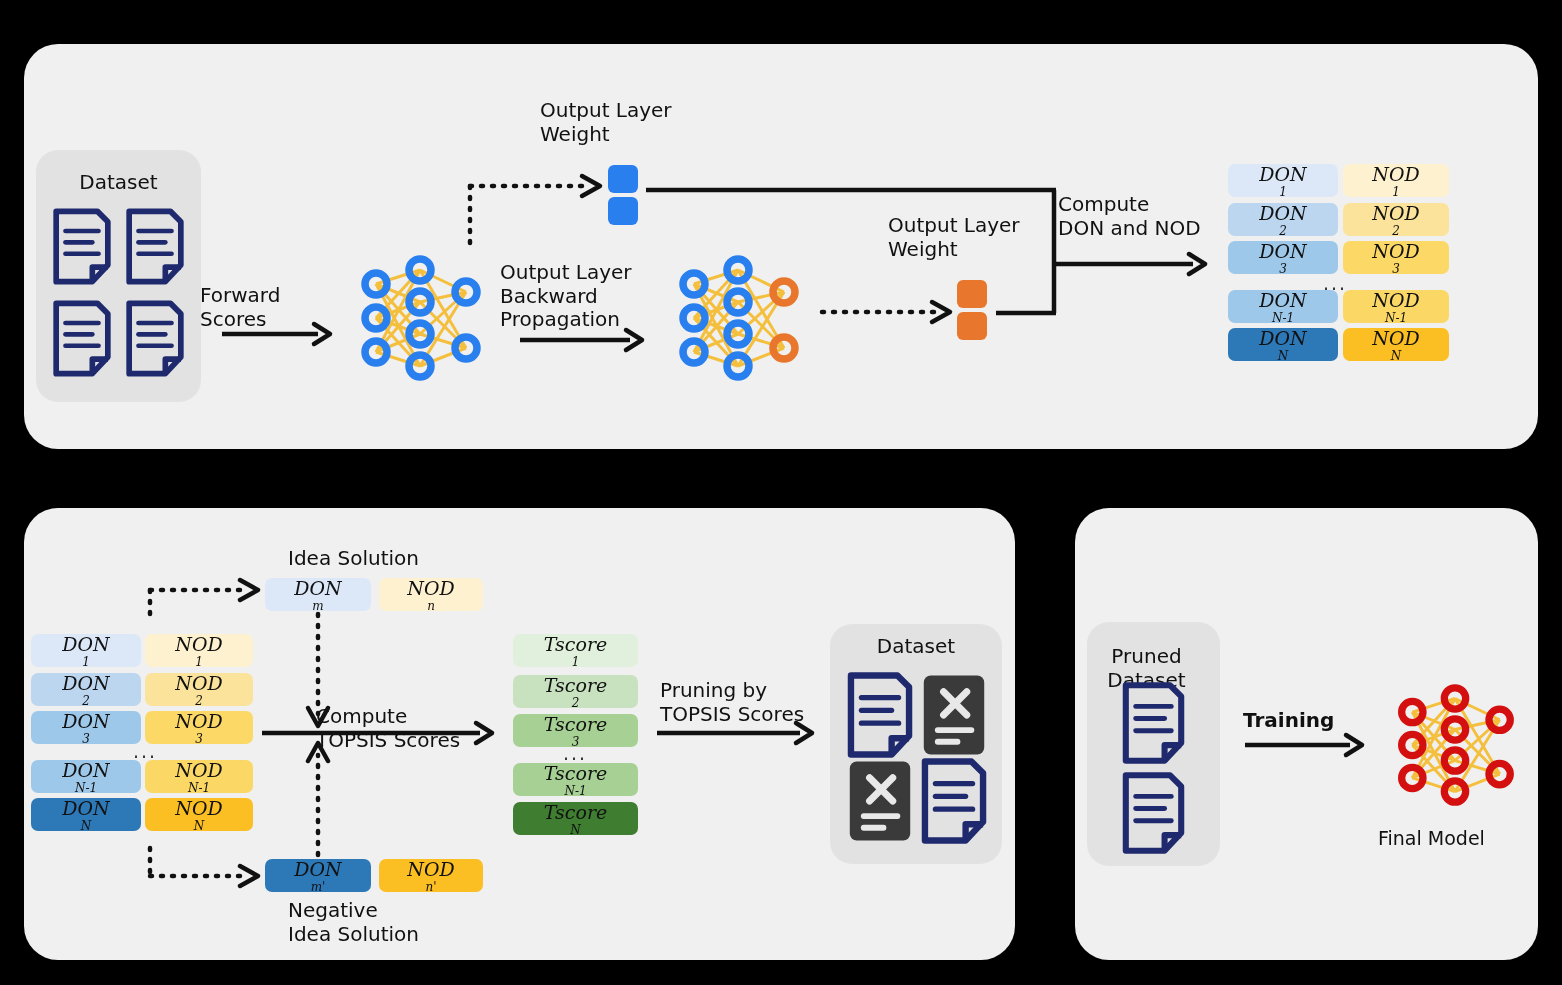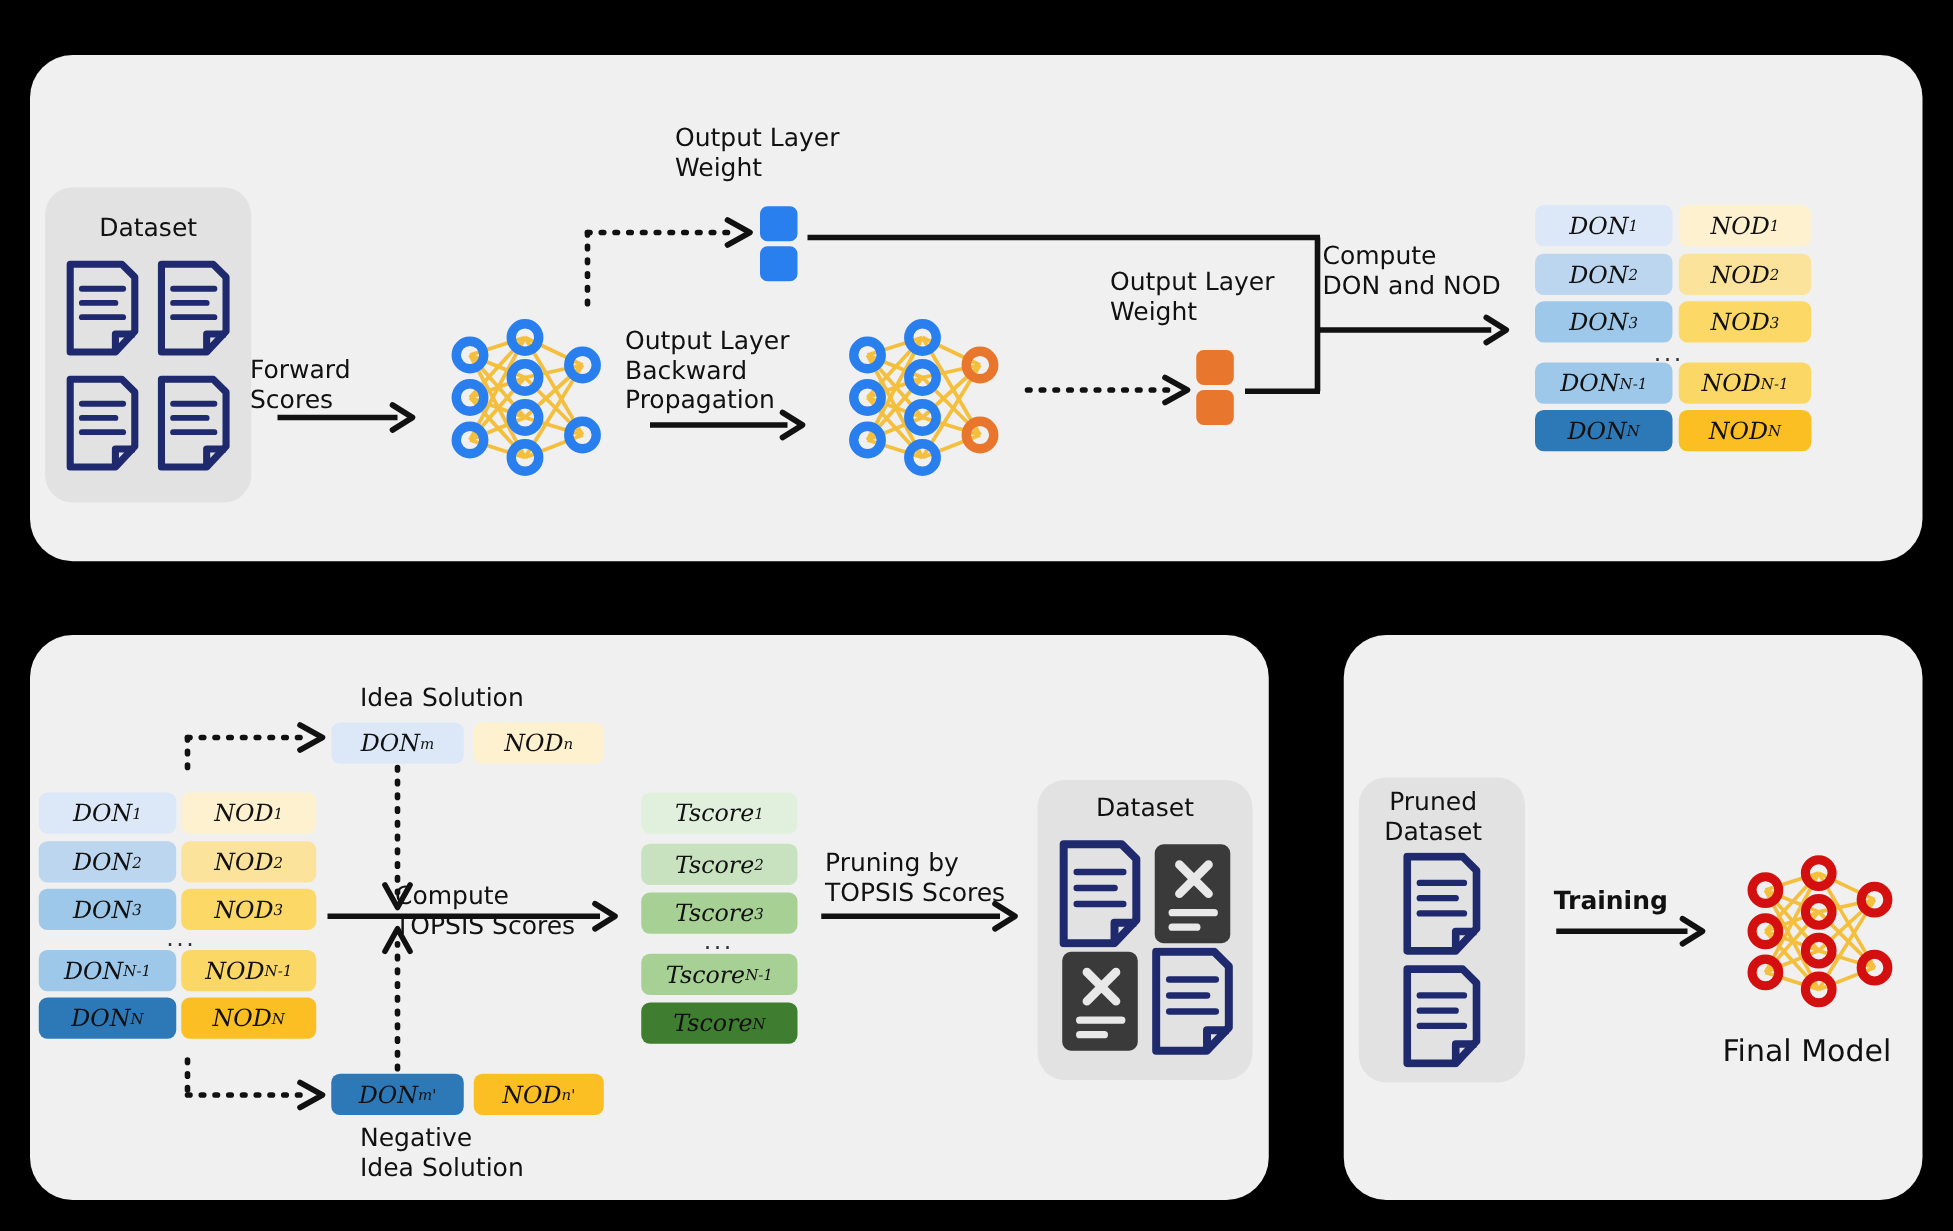--- a/index.html
+++ b/index.html
@@ -4,34 +4,34 @@
 <style>
   html,body{margin:0;padding:0;background:#000;}
   body{width:1562px;height:985px;position:relative;overflow:hidden;
        font-family:"DejaVu Sans","Liberation Sans",sans-serif;color:#111;}
   .panel{position:absolute;background:#f0f0f0;border-radius:34px;}
   #panel-top{left:24px;top:44px;width:1514px;height:405px;}
   #panel-bl{left:24px;top:508px;width:991px;height:452px;}
   #panel-br{left:1075px;top:508px;width:463px;height:452px;}
 
   .lbl{position:absolute;text-align:left;line-height:1.18;white-space:pre-line;}
-  .f20{font-size:20px;} .f21{font-size:24px;}
+  .f20{font-size:20px;} .f21{font-size:19px;}
 
   
   .dsbox{position:absolute;background:#e2e2e2;border-radius:22px;}
   .dstitle{position:absolute;width:100%;text-align:center;font-size:20px;}
 
   
   .doc{position:absolute;}
   .doc svg{display:block;}
 
   
   .chip{position:absolute;border-radius:7px;display:flex;align-items:center;
         justify-content:center;font-family:"DejaVu Serif","Liberation Serif",serif;
-        font-style:italic;font-size:19px;color:#111;}
+        font-style:italic;font-size:19px;color:#111;flex-direction:column;}
   .chip sub{font-size:12px;font-style:italic;}
   .dots{position:absolute;font-size:19px;letter-spacing:2px;color:#333;text-align:center;}
 
   
   .wsq{position:absolute;border-radius:6px;}
 
   svg.overlay{position:absolute;left:0;top:0;width:1562px;height:985px;pointer-events:none;}
 </style>
 </head>
 <body>
@@ -283,21 +283,21 @@
       <path d="M5 3 H45 L55 13 V55 L40 71 H5 Z" fill="none" stroke="#1f2a6e" stroke-width="5.5" stroke-linejoin="round"></path>
       <path d="M40 71 L40 57 L55 57" fill="none" stroke="#1f2a6e" stroke-width="5.5" stroke-linejoin="round"></path>
       <line x1="14" y1="22" x2="46" y2="22" stroke="#1f2a6e" stroke-width="4.5" stroke-linecap="round"></line>
       <line x1="14" y1="33" x2="40" y2="33" stroke="#1f2a6e" stroke-width="4.5" stroke-linecap="round"></line>
       <line x1="14" y1="44" x2="46" y2="44" stroke="#1f2a6e" stroke-width="4.5" stroke-linecap="round"></line>
     </svg>
     </div>
   </div>
 
 <div class="dsbox" id="ds-br" style="left:1087px;top:622px;width:133px;height:244px;"></div>
-<div class="dstitle" style="left:1087px;top:630px;width:119px;line-height:1.18;white-space:pre-line;">Pruned
+<div class="dstitle" style="left:1087px;top:645px;width:119px;line-height:1.18;white-space:pre-line;">Pruned
 Dataset</div>
 <div id="docs-br">
     <div class="doc" style="left: 1120px; top: 682px; width: 67px; height: 82px;">
       <svg viewBox="0 0 60 74" width="67" height="82">
       <path d="M5 3 H45 L55 13 V55 L40 71 H5 Z" fill="none" stroke="#1f2a6e" stroke-width="5.5" stroke-linejoin="round"></path>
       <path d="M40 71 L40 57 L55 57" fill="none" stroke="#1f2a6e" stroke-width="5.5" stroke-linejoin="round"></path>
       <line x1="14" y1="22" x2="46" y2="22" stroke="#1f2a6e" stroke-width="4.5" stroke-linecap="round"></line>
       <line x1="14" y1="33" x2="40" y2="33" stroke="#1f2a6e" stroke-width="4.5" stroke-linecap="round"></line>
       <line x1="14" y1="44" x2="46" y2="44" stroke="#1f2a6e" stroke-width="4.5" stroke-linecap="round"></line>
     </svg>

